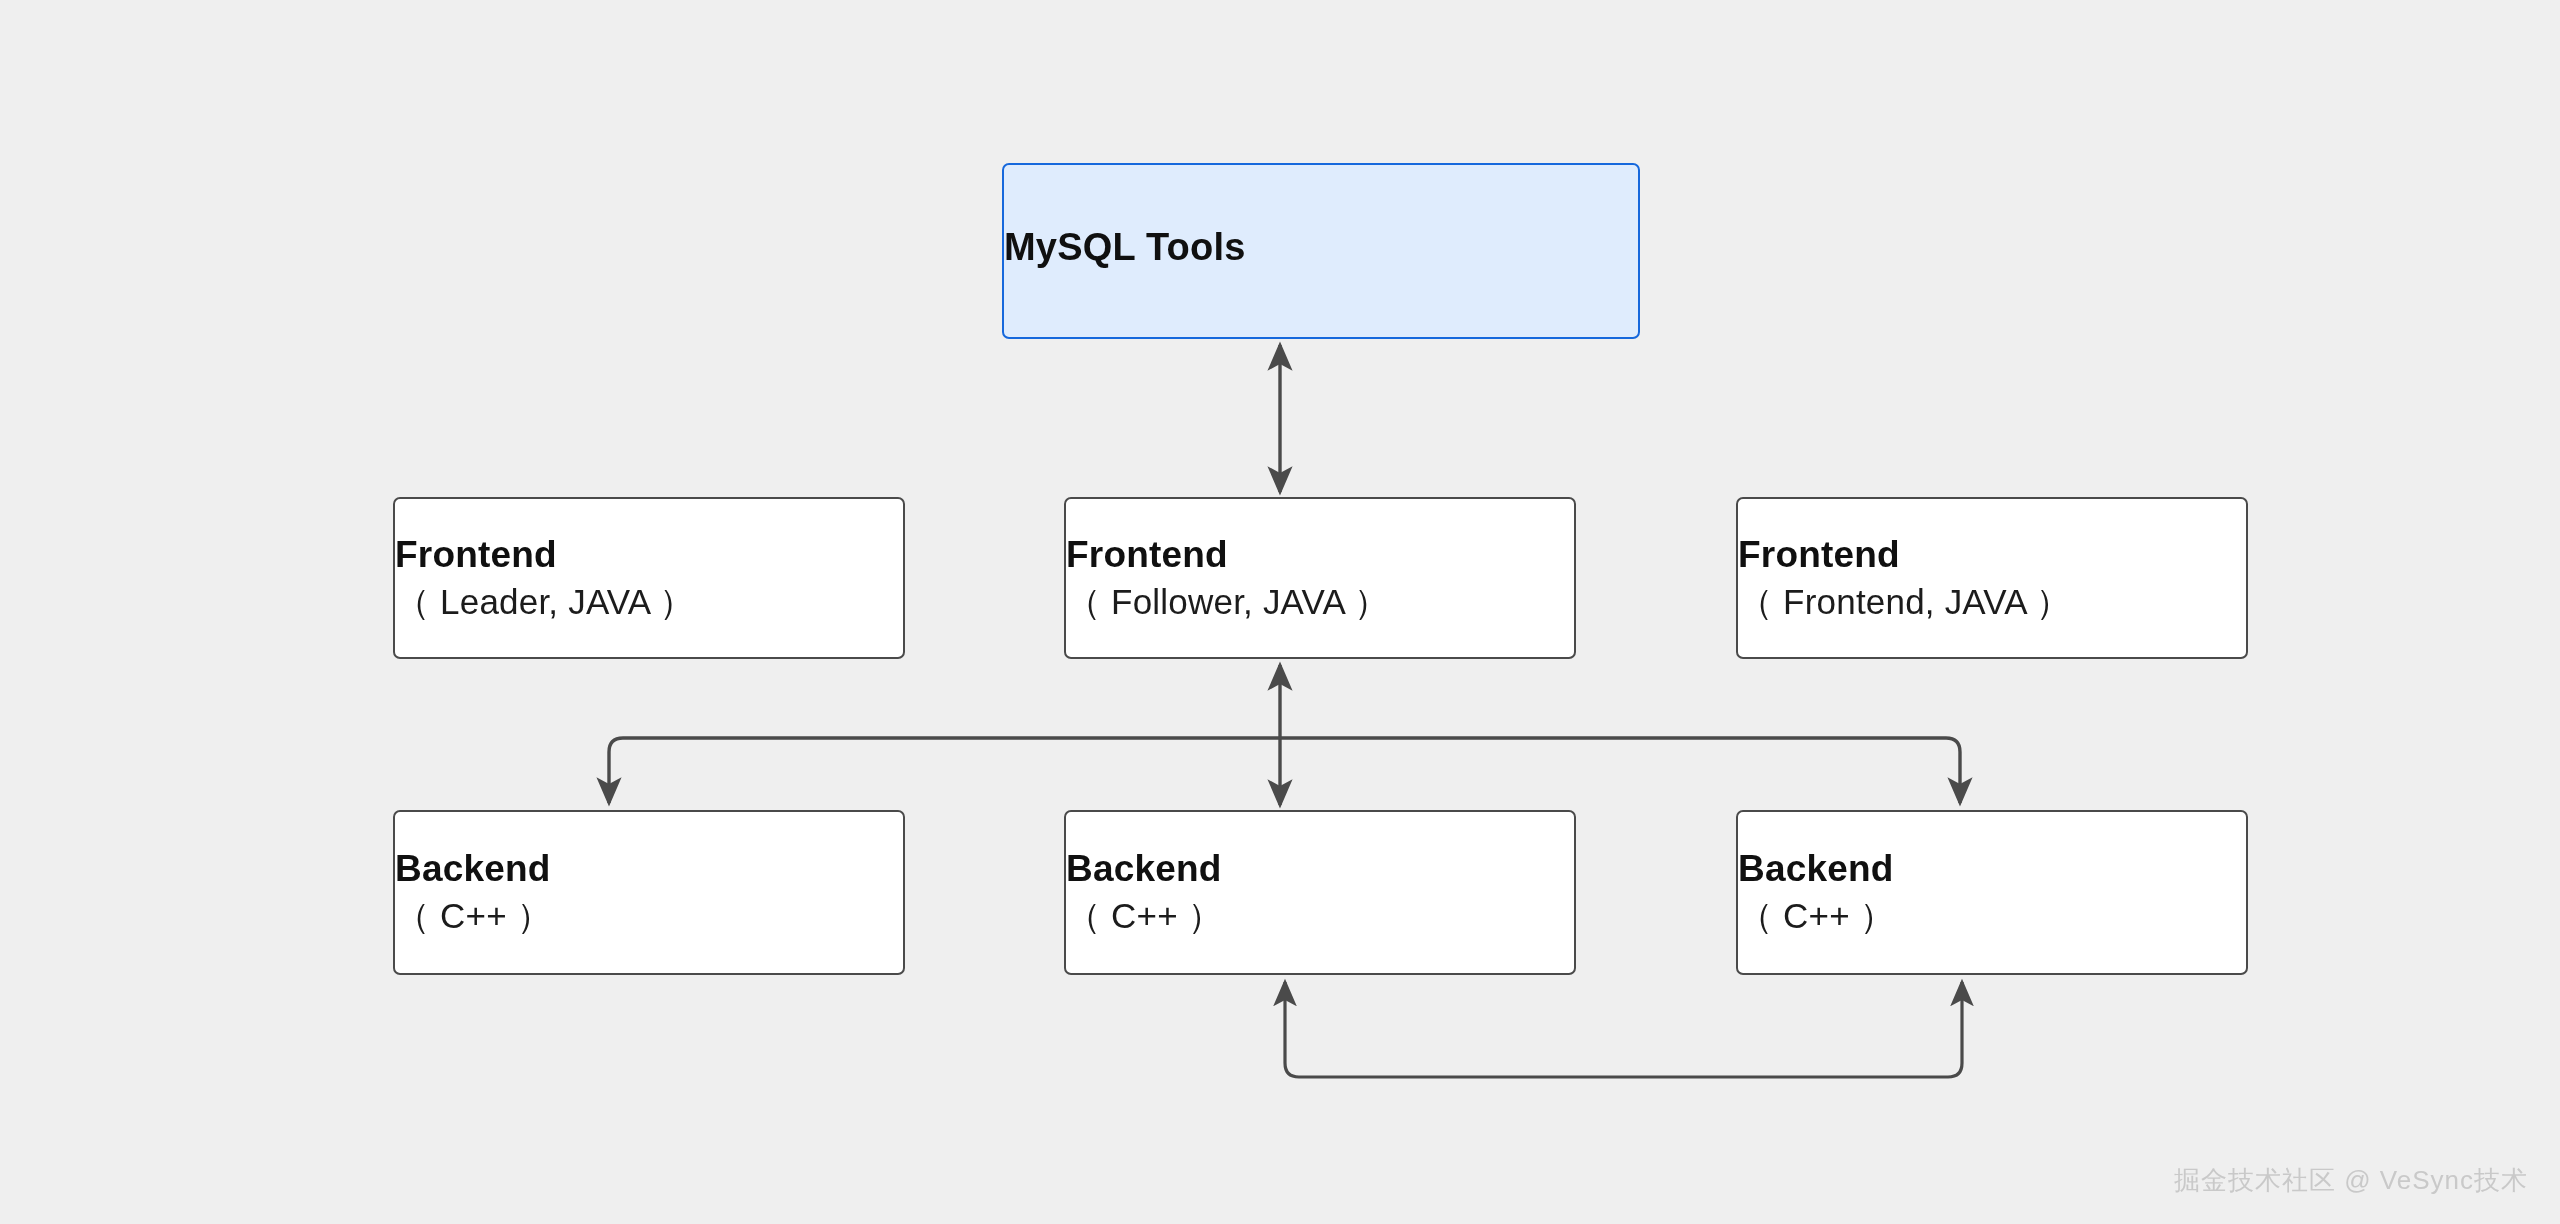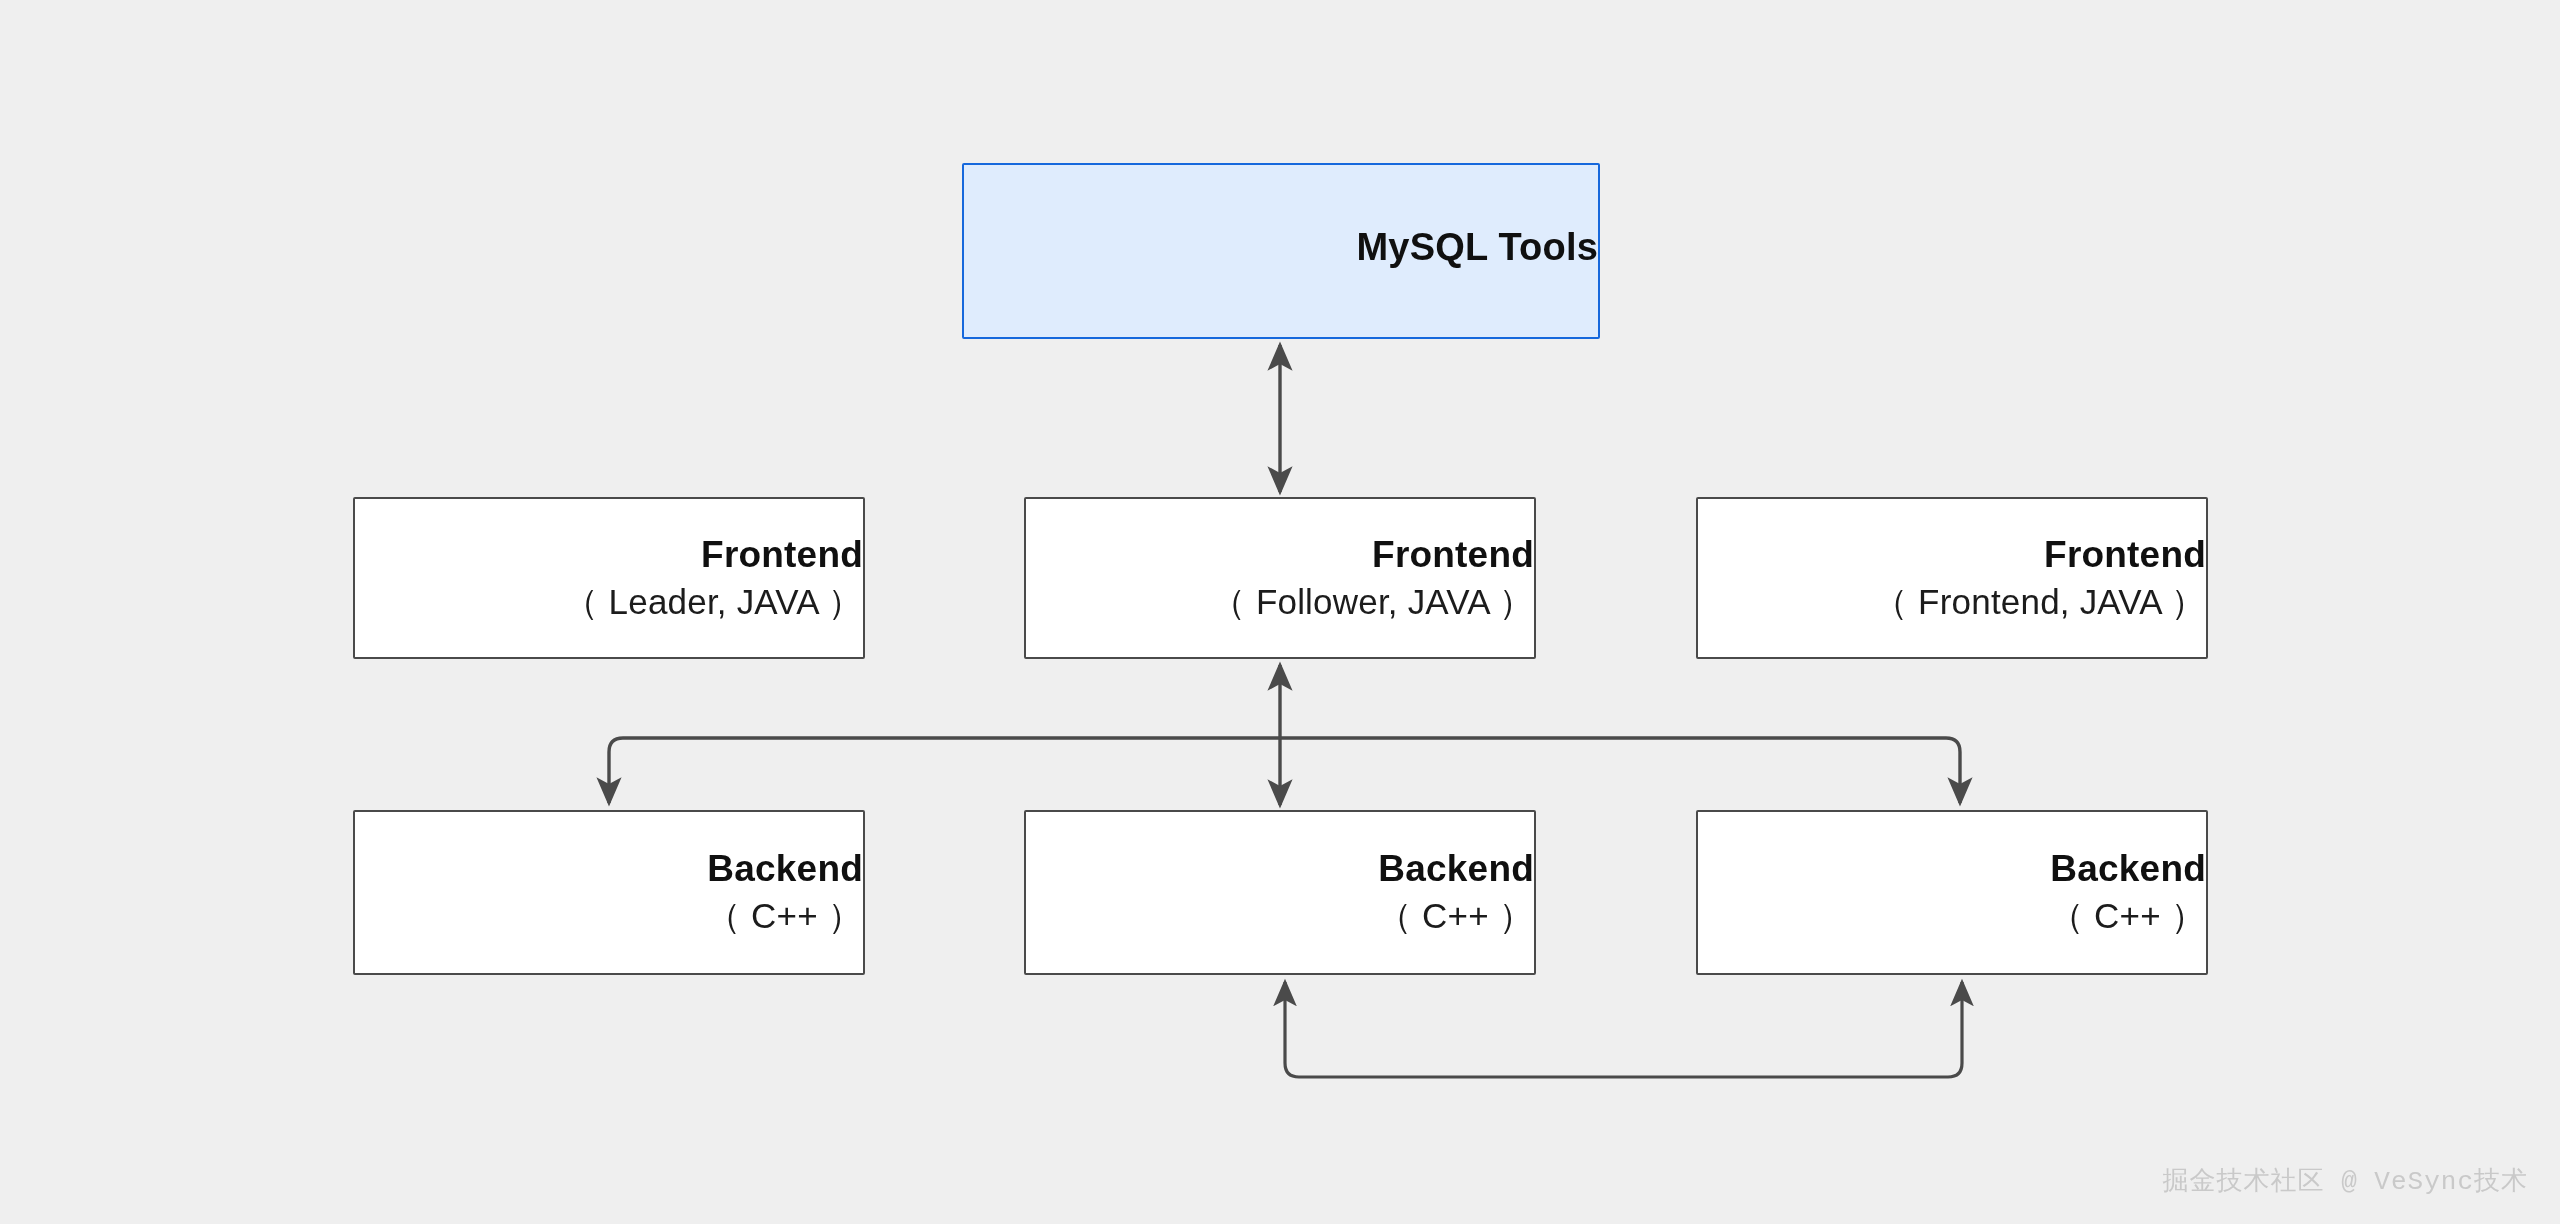--- a/index.html
+++ b/index.html
@@ -32,28 +32,29 @@
     width: 2560px;
     height: 1224px;
     z-index: 1;
   }
 
   
   .node {
     position: absolute;
     z-index: 2;
     box-sizing: border-box;
-    border-radius: 2px;
+    border-radius: 7px;
     display: flex;
     flex-direction: column;
-    align-items: flex-end;
+    align-items: flex-start;
     justify-content: center;
     background: #ffffff;
     border: 2.5px solid #4a4a4a;
     text-align: center;
+    margin-left: 40px;
   }
   .node.accent {
     background: #dfecfd;
     border: 2.5px solid #1668dc;
   }
 
   .node-title {
     font-size: 37px;
     font-weight: 700;
     color: #101010;
@@ -89,21 +90,21 @@
   
   #watermark {
     position: absolute;
     right: 32px;
     bottom: 26px;
     z-index: 3;
     font-size: 26px;
     color: #c9c9c9;
     letter-spacing: 1px;
     white-space: nowrap;
-    font-family: Liberation Mono, monospace;
+    font-family: Liberation Sans, sans-serif;
   }
 </style>
 </head>
 <body>
 
 <div id="diagram-canvas">
 
   <svg id="connectors" viewBox="0 0 2560 1224" width="2560" height="1224" xmlns="http://www.w3.org/2000/svg">
     <defs>
       <marker id="arrowEnd" markerWidth="10" markerHeight="10" refX="7.6" refY="4" orient="auto" markerUnits="strokeWidth">

